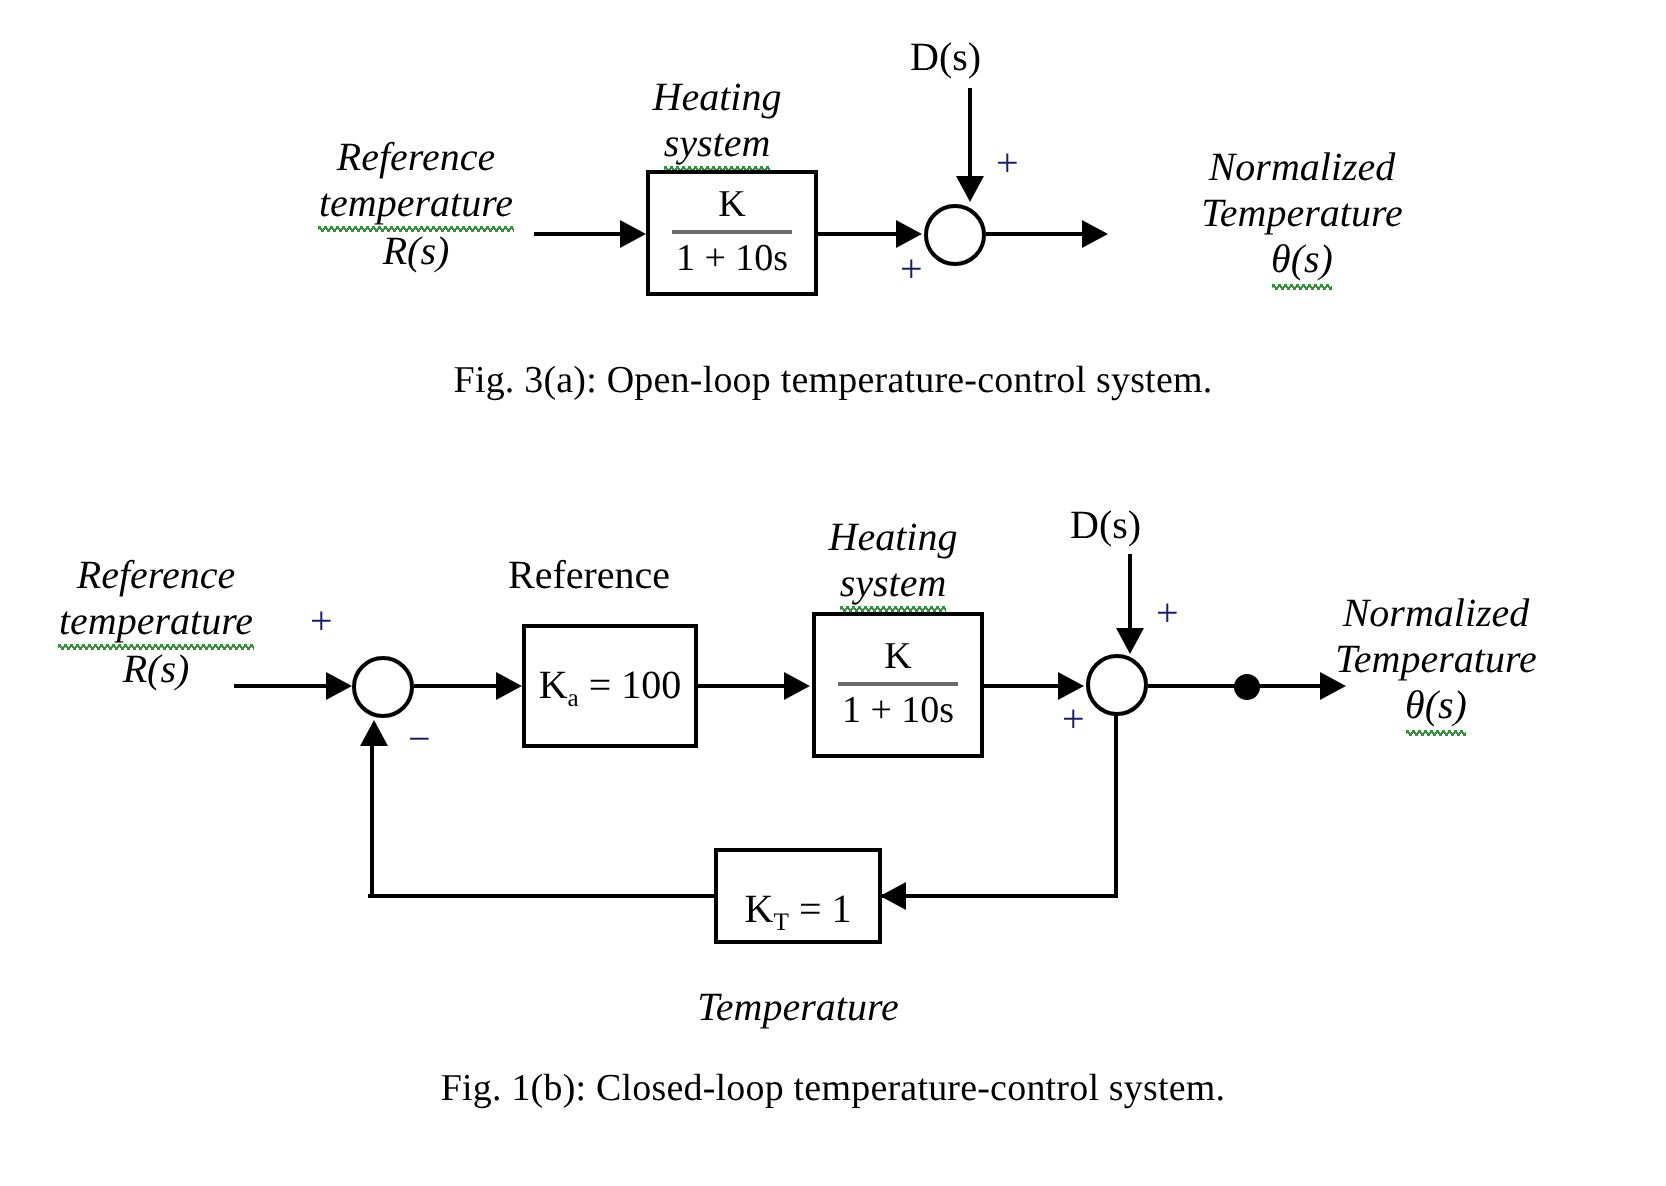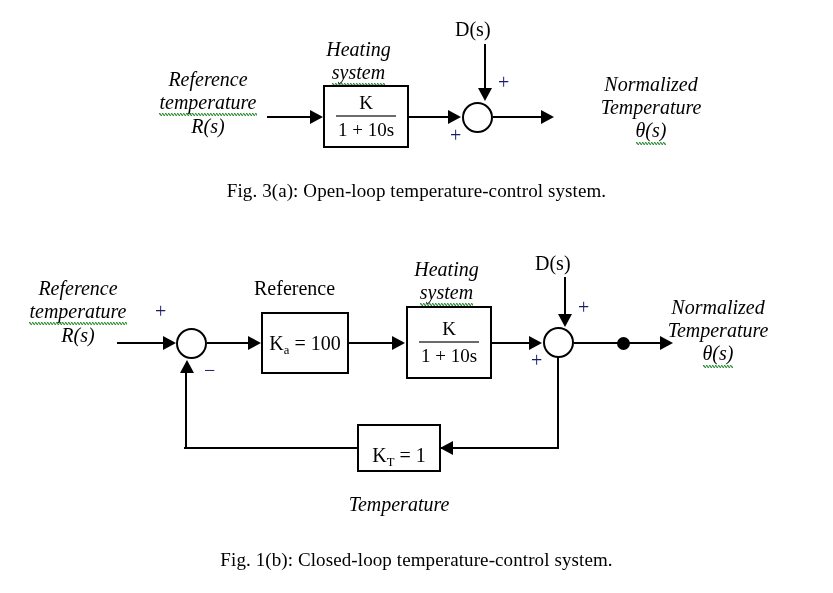--- a/index.html
+++ b/index.html
@@ -312,16 +312,16 @@
 
     <div class="hline" style="left:184px; top:447px; width:175px;"></div>
 
     <div class="vline" style="left:185px; top:372px; height:76px;"></div>
     <div class="arrow up" style="left:180px; top:360px;"></div>
 
     <div class="stack" style="left:334px; top:493px; width:130px; font-size:20px;">
       <div>Temperature</div>
     </div>
 
-    <div class="caption" style="top:549px;">Fig. 1(b):  Closed-loop temperature-control system.</div>
+    <div class="caption" style="top:534px;">Fig. 1(b):  Closed-loop temperature-control system.</div>
   </div>
 
 </div>
 
 </body></html>

